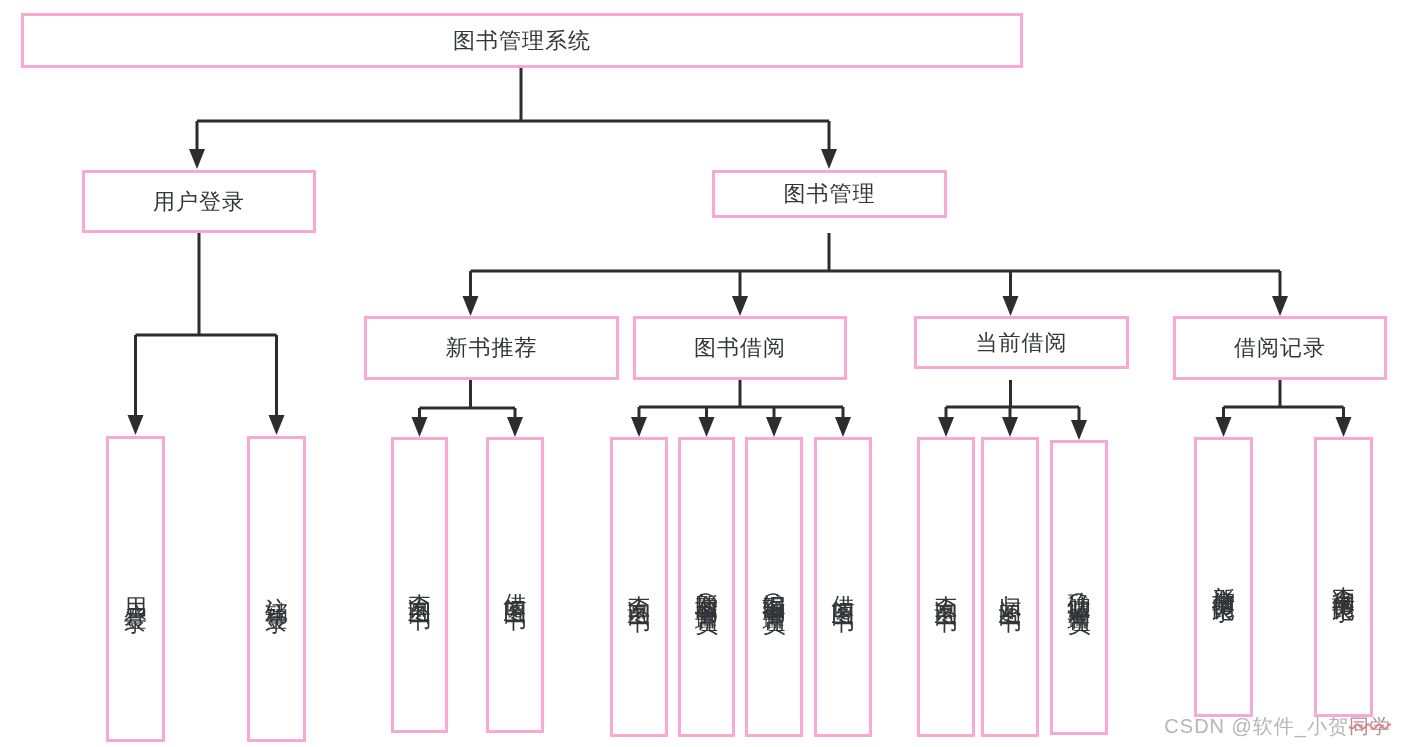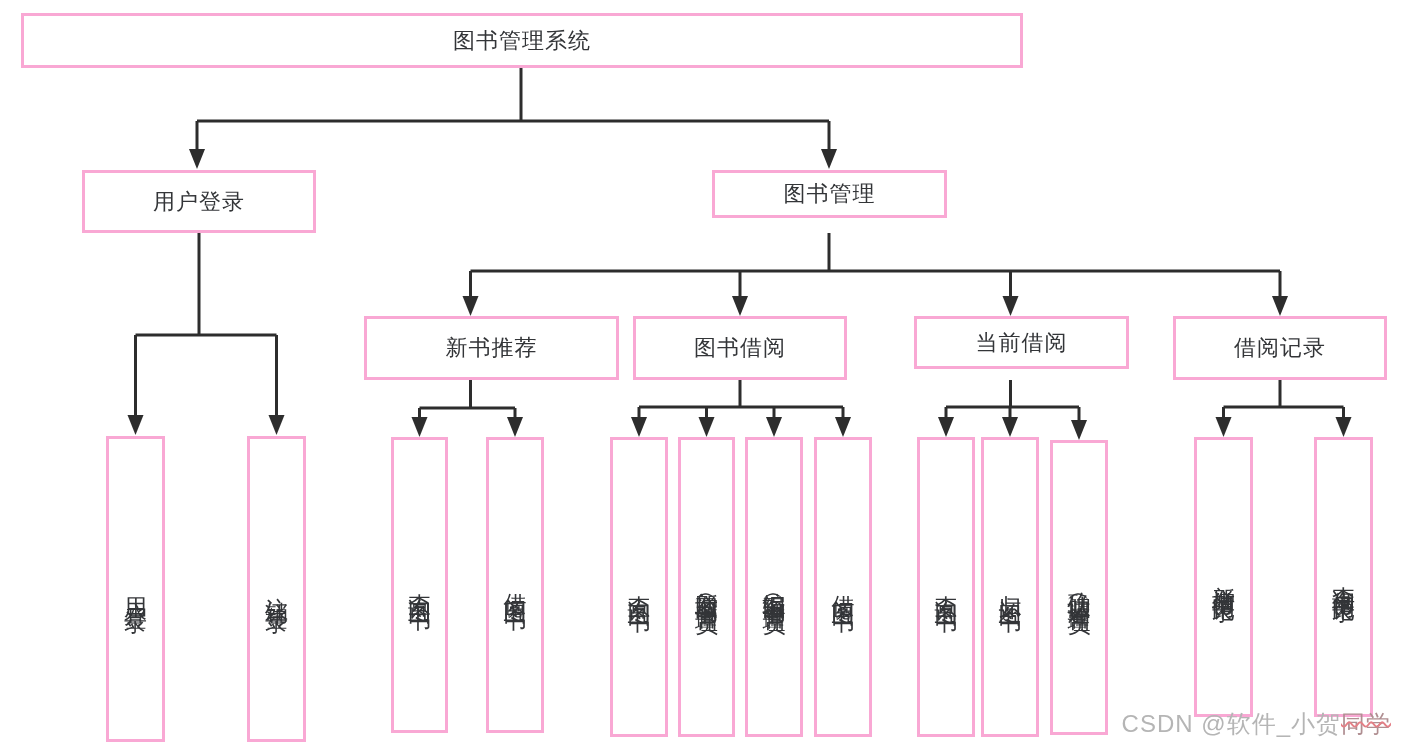--- a/index.html
+++ b/index.html
@@ -34,21 +34,21 @@
     text-orientation: mixed;
     font-size: 23px;
     letter-spacing: 5px;
     line-height: 1;
   }
   .vnode.tight span { letter-spacing: 3px; }
   #watermark {
     position: absolute;
     right: 14px;
     bottom: 7px;
-    font-size: 24px;
+    font-size: 20px;
     color: #b5b5b5;
     letter-spacing: 1px;
     white-space: nowrap;
   }
   #watermark .wm-accent {
     color: #b08f92;
     text-decoration: line-through wavy #e47f86 2px;
   }
 </style>
 </head>

